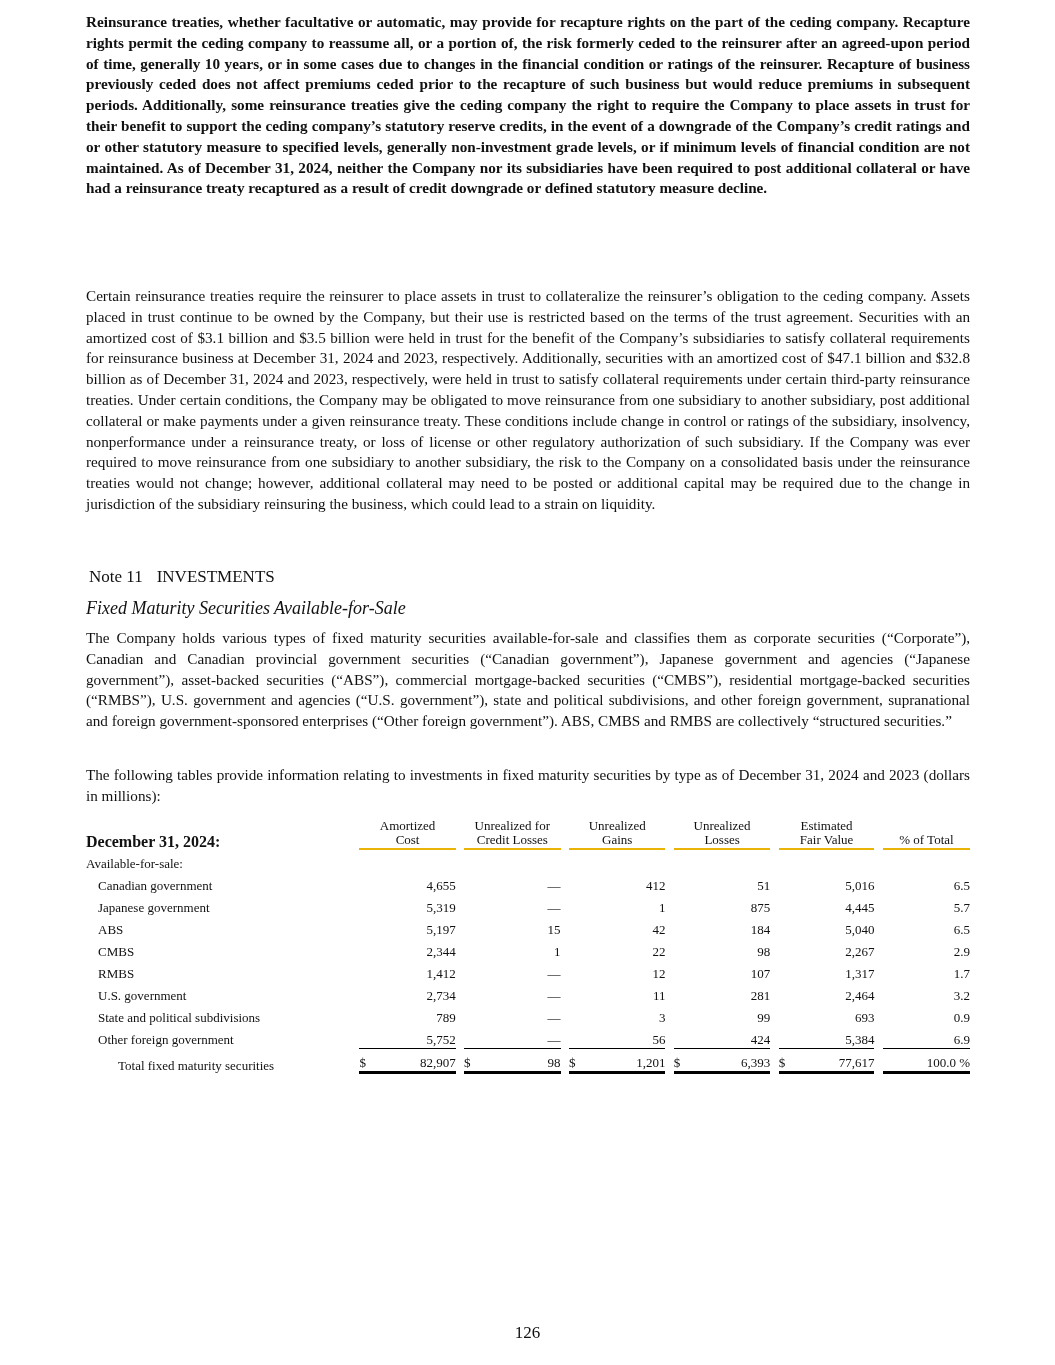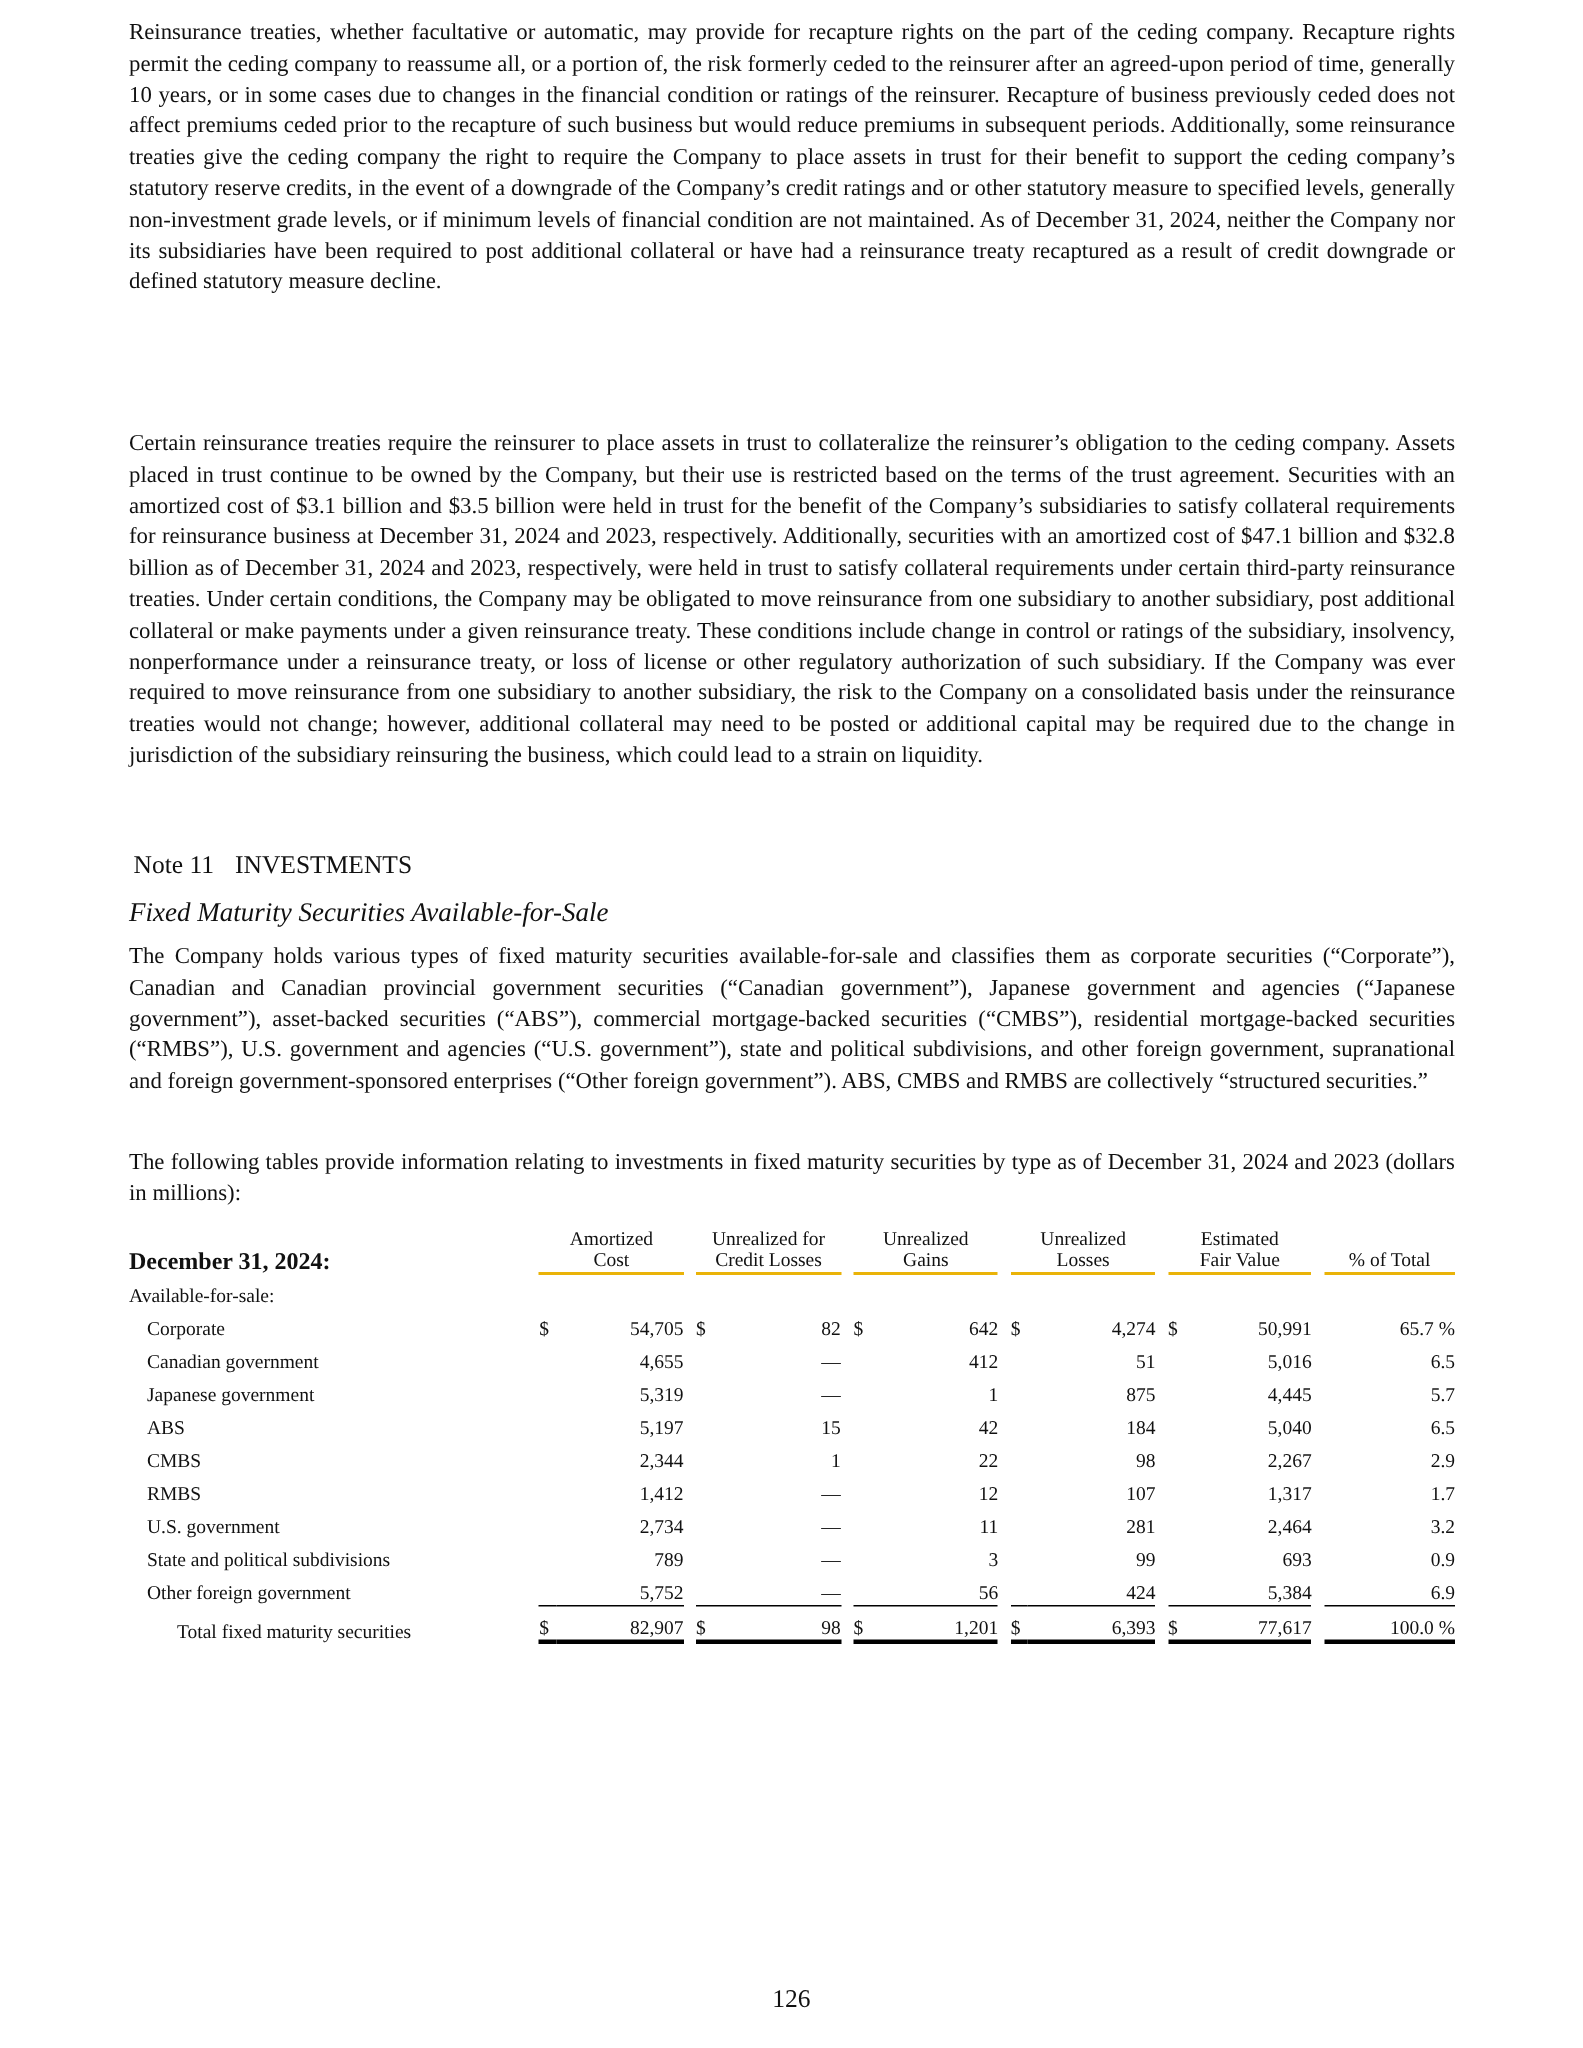--- a/index.html
+++ b/index.html
@@ -12,21 +12,21 @@
     margin: 0; font-size: 15.2px; line-height: 20.8px; text-align: justify;
     text-align-last: left;
   }
   #p2 { position: absolute; top: 286px; }
   #note { position: absolute; top: 567px; left: 3px; font-size: 17px; }
   #note .sp { display: inline-block; width: 14px; }
   #subhead { position: absolute; top: 598px; font-size: 18px; font-style: italic; }
   #p3 { position: absolute; top: 628px; }
   #p4 { position: absolute; top: 765px; }
   
-  #p0 { position: absolute; top: 12px; }
+  #p0 { position: absolute; top: 12px; font-weight: bold; }
 
   table.fin {
     position: absolute; top: 819px; left: 0; border-collapse: separate;
     border-spacing: 0; font-size: 13px; width: 884px;
   }
   table.fin td, table.fin th { padding: 0; height: 22px; vertical-align: bottom; }
   table.fin th {
     font-weight: normal; text-align: center; line-height: 13.5px;
     padding-bottom: 2px; border-bottom: 2px solid #eab308;
   }
@@ -76,40 +76,20 @@
         <th class="gap"></th>
         <th colspan="2"><span>Estimated</span><br><span>Fair Value</span></th>
         <th class="gap"></th>
         <th><span>% of Total</span></th>
       </tr>
     </thead>
     <tbody id="tbody">
       <tr>
         <td class="lbl" colspan="18">Available-for-sale:</td>
       </tr>
-    <tr>
-          <td class="lbl ind1">Corporate</td>
-          <td class="gap"></td>
-          <td class="cur cell">$</td>
-          <td class="num cell c-amort">54,705</td>
-          <td class="gap"></td>
-          <td class="cur cell">$</td>
-          <td class="num cell c-allow">82</td>
-          <td class="gap"></td>
-          <td class="cur cell">$</td>
-          <td class="num cell c-gain">642</td>
-          <td class="gap"></td>
-          <td class="cur cell">$</td>
-          <td class="num cell c-loss">4,274</td>
-          <td class="gap"></td>
-          <td class="cur cell">$</td>
-          <td class="num cell c-fv">50,991</td>
-          <td class="gap"></td>
-          <td class="c-pct cell">65.7 %</td>
-        </tr>
         <tr>
           <td class="lbl ind1">Canadian government</td>
           <td class="gap"></td>
           <td class="cur cell"></td>
           <td class="num cell c-amort">4,655</td>
           <td class="gap"></td>
           <td class="cur cell"></td>
           <td class="num cell c-allow">—</td>
           <td class="gap"></td>
           <td class="cur cell"></td>

